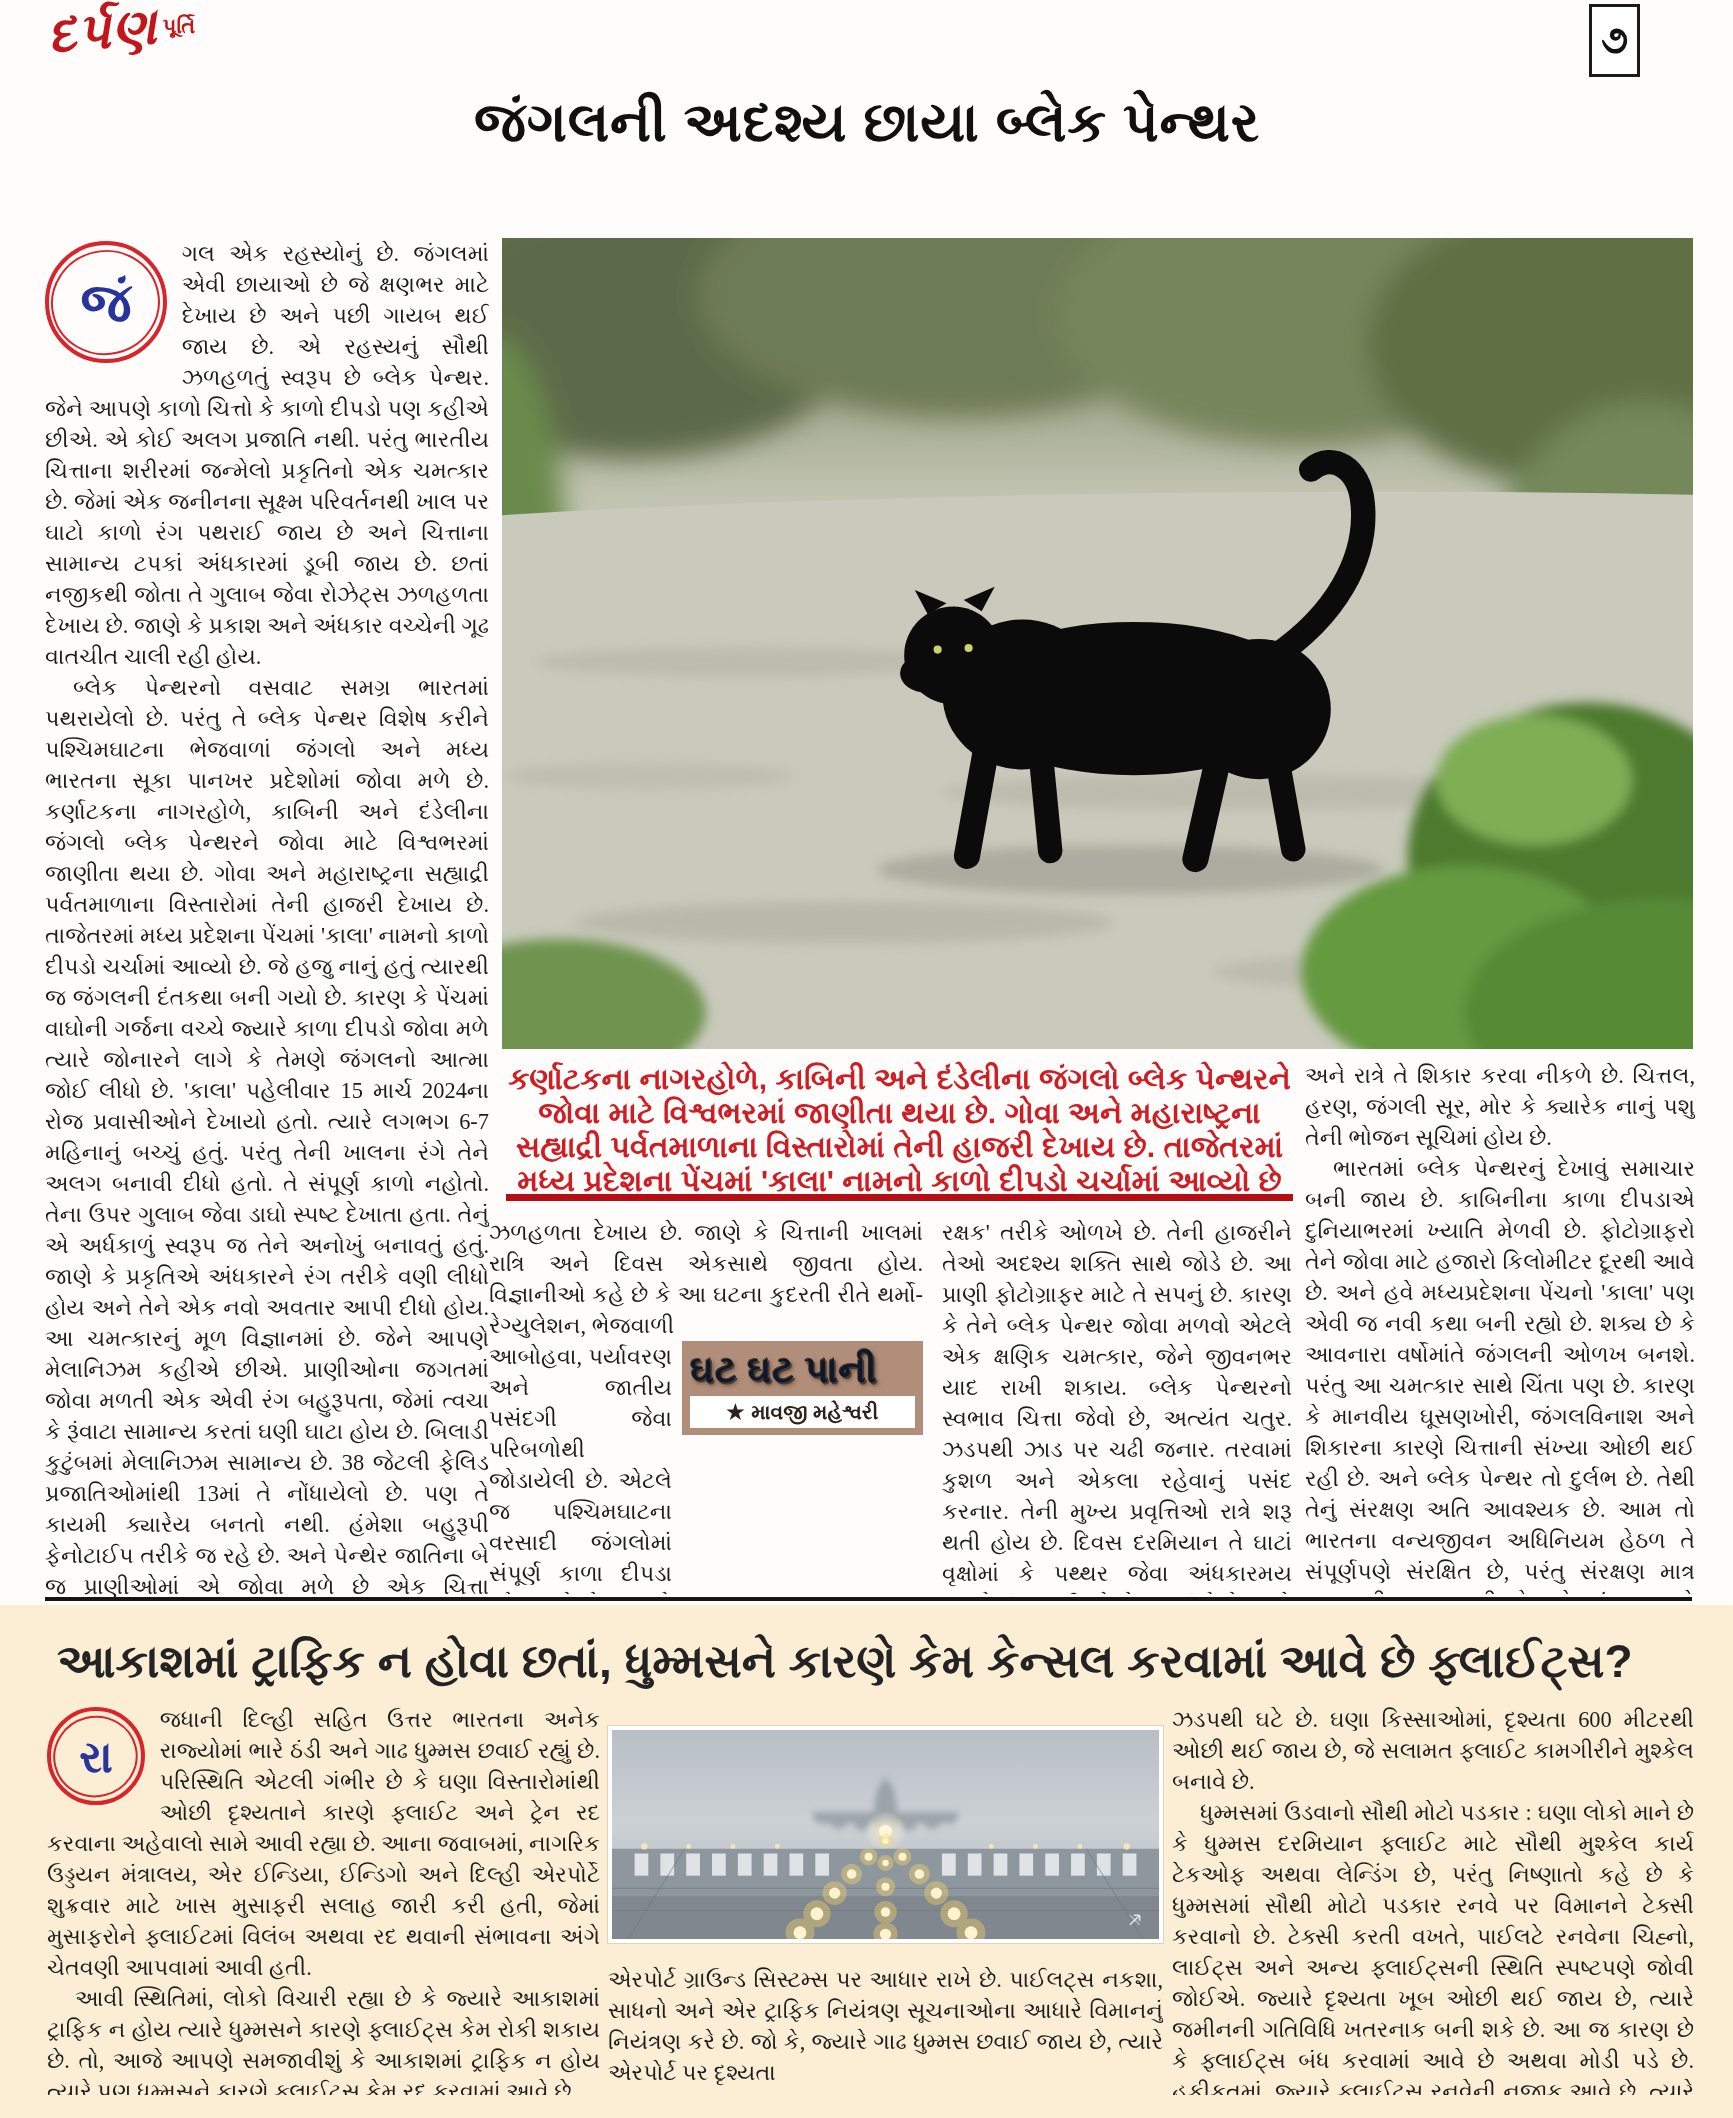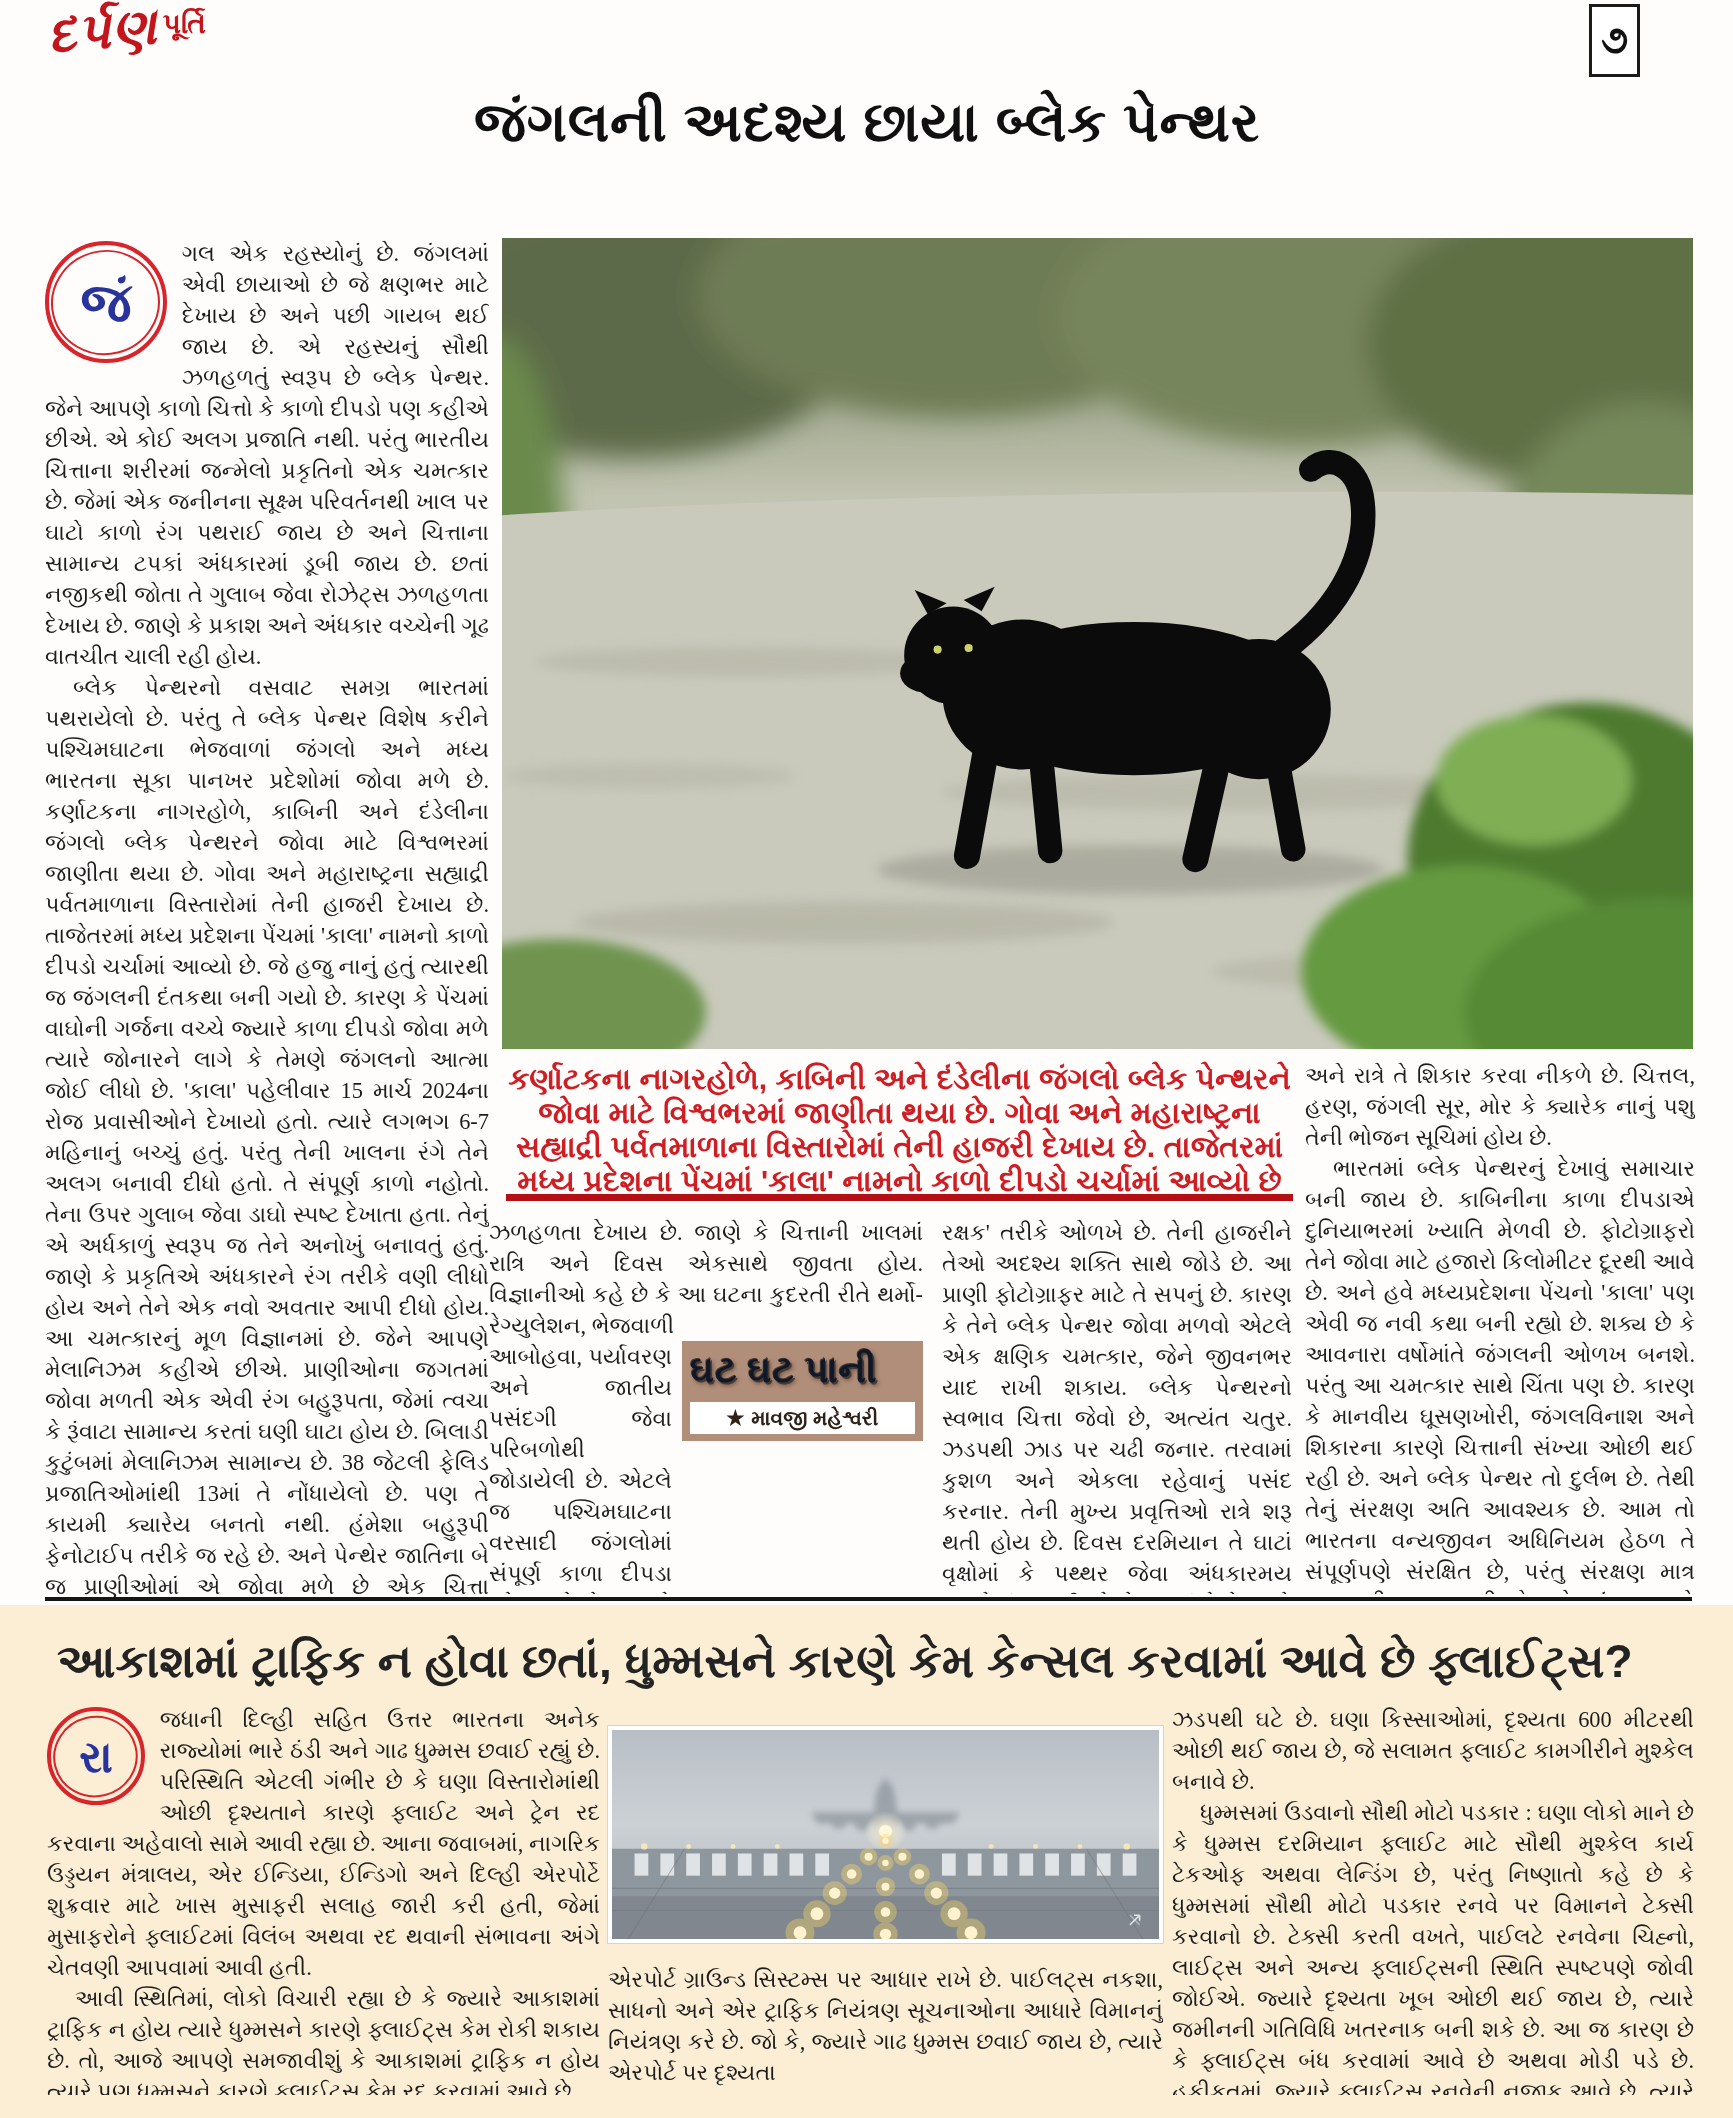--- a/index.html
+++ b/index.html
@@ -7,21 +7,21 @@
     --dropcap_ring:#d7252b; --dropcap_letter:#28339b; --box_tan:#b18e79; --bottom_bg:#fbeed4; --text:#1c1c1c;
   }
   *{box-sizing:border-box; margin:0; padding:0;}
   body{margin:0; background:#e8e8e8; font-family:"Liberation Serif", serif;}
   .page{position:relative; width:1734px; height:2119px; background:#fffdfb; overflow:hidden; margin:0 auto;}
 
   
   .logo{position:absolute; left:47px; top:1.6px; width:310px; height:75px;}
   .logo-script{display:inline-block; font-size:51px; font-weight:700; font-style:italic;
     color:#c3161c; transform:rotate(-5deg); font-family:"Liberation Serif", serif; letter-spacing:1.6px;}
-  .logo-word{display:inline-block; font-size:28px; font-weight:700; color:#c3161c; margin-left:4.9px; vertical-align:14.7px;}
+  .logo-word{display:inline-block; font-size:21px; font-weight:700; color:#c3161c; margin-left:4.9px; vertical-align:14.7px;}
   .header-bar{position:absolute; left:349px; top:24.5px; width:1385px; height:34px; background:var(--header_bar,#f29b7c);}
   .date-text{position:absolute; right:160px; top:0; height:34px; line-height:34px; font-size:24.5px; font-weight:700;
     color:var(--date_text,#1c3e96); font-family:"Liberation Sans", sans-serif;
     text-shadow:0.8px 0.8px 0 #fff,-0.8px -0.8px 0 #fff,0.8px -0.8px 0 #fff,-0.8px 0.8px 0 #fff;}
   .pagenum-box{position:absolute; left:1589px; top:4.1px; width:51px; height:73px; background:#fff;
     border:3.3px solid #1a1a1a; display:flex; align-items:center; justify-content:center;
     font-size:39px; font-weight:700; color:#111; font-family:"Liberation Sans", sans-serif;}
 
   
   .headline{position:absolute; left:0; top:78px; width:100%; text-align:center; font-size:55px; font-weight:800;
@@ -55,21 +55,21 @@
   .lower{position:absolute; left:489px; top:1217px; width:803px; height:377px;}
   .col2{position:absolute; left:0; top:0; width:434px; height:377px; overflow:hidden;}
   .col3{position:absolute; left:453px; top:0; width:350px; height:377px; overflow:hidden;}
   .wrap-row{display:flex; align-items:flex-start;}
   .wrap-narrow{width:183px;}
 
   .gbox{width:241px; margin-left:9.8px; background:var(--box_tan,#b18e79); padding:9.8px 8.2px 7.3px;}
   .gbox-title{font-size:37px; font-weight:800; color:#0f172a; line-height:1; letter-spacing:0.8px;
     font-family:Liberation Serif, serif;
     text-shadow:1.6px 1.6px 0 #4a3a2e, -0.8px -0.8px 0 #4a3a2e, 2.4px 3.3px 4.1px rgba(0,0,0,.45);}
-  .gbox-author{margin-top:14px; background:#fff; padding:4.1px 3.3px; text-align:center;
+  .gbox-author{margin-top:8px; background:#fff; padding:4.1px 3.3px; text-align:center;
     font-size:20.4px; font-weight:700; color:#2e2218; font-family:"Liberation Sans", sans-serif;}
   .gbox-author .star{margin-right:6.5px;}
 
   .divider{position:absolute; left:45px; top:1597px; width:1647px; height:4.1px; background:#151515;}
 
   
   .bottom{position:absolute; left:0; top:1605px; width:1734px; height:514px; background:var(--bottom_bg,#fbeed4);}
   .b-headline{position:absolute; left:57px; top:29px; width:1623px; font-size:46px; font-weight:800;
     color:#232323; font-family:"Liberation Sans", sans-serif; line-height:1.2;}
   .b-col1{position:absolute; left:47px; top:99px; width:553px; height:391px; overflow:hidden;}

